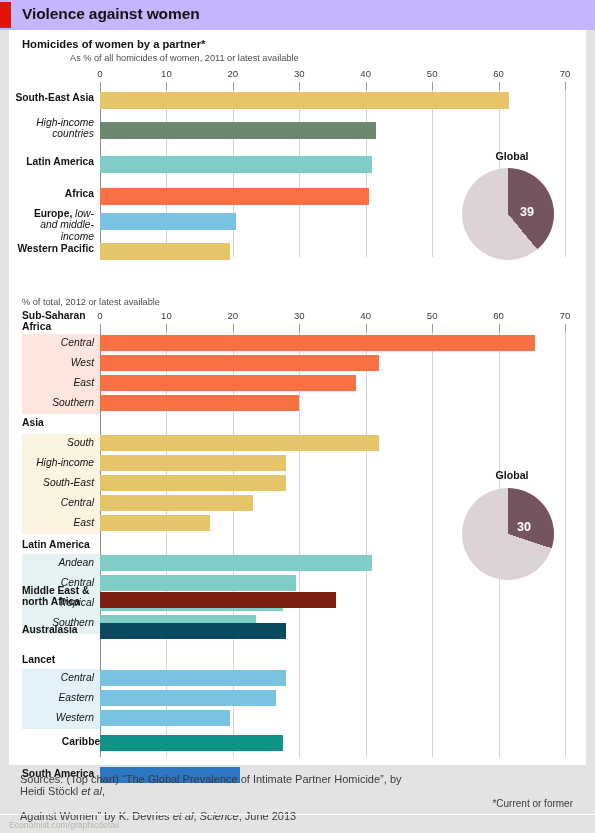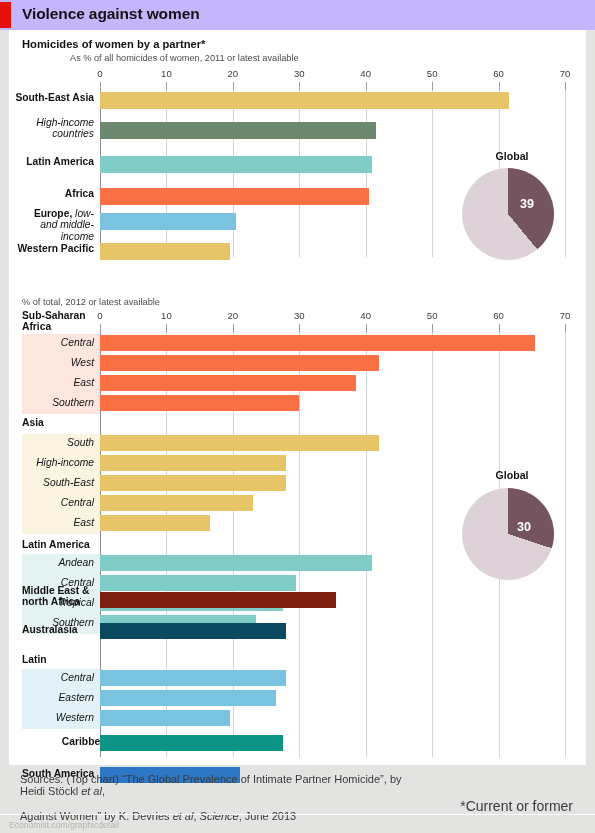--- a/index.html
+++ b/index.html
@@ -64,21 +64,21 @@
   .pie-val {
     position: absolute; color: #FFFFFF; font-size: 12.6px; font-weight: bold;
   }
 
   
   .src {
     position: absolute; left: 20px; top: 773px; width: 400px;
     font-size: 11px; color: #3A3A3A; line-height: 12.3px;
   }
   .src i { font-style: italic; }
-  .note { position: absolute; right: 22px; top: 798px; font-size: 14px; color: #3A3A3A; }
+  .note { position: absolute; right: 22px; top: 798px; font-size: 10px; color: #3A3A3A; }
   .credit { position: absolute; left: 9px; top: 820px; font-size: 8.6px; color: #B4B4B2; }
   .foot-rule { position: absolute; left: 0; top: 814px; width: 595px; height: 1px; background: #FFFFFF; }
 </style>
 </head>
 <body>
 
 <div id="page">
 
   <div class="hdr">
     <div class="hdr-tick"></div>
@@ -121,21 +121,21 @@
         <div class="bar" style="left:91px; top:126px; width:272.3571428571429px; height:17px; background:#80CCC6;"></div>
         <div class="row-label" style="right:492px; top:158px; width:120px;">Africa</div>
         <div class="bar" style="left:91px; top:158px; width:269.03571428571433px; height:17px; background:#F97044;"></div>
         <div class="row-label" style="right:492px; top:178px; width:120px;">Europe, <i>low-<br>and middle-<br>income</i></div>
         <div class="bar" style="left:91px; top:183px; width:136.17857142857144px; height:17px; background:#79C3E0;"></div>
         <div class="row-label" style="right:492px; top:213px; width:120px;">Western Pacific</div>
         <div class="bar" style="left:91px; top:213px; width:129.53571428571428px; height:17px; background:#E6C569;"></div>
         <div class="pie-wrap" style="left:448px; top:120px; width:110px; height:110px;">
           <div class="pie-title">Global</div>
           <div class="pie" style="left:5px; top:18px; width:92px; height:92px; background: conic-gradient(#74545F 0deg 140.4deg, #DCD2D8 140.4deg 360deg);"></div>
-          <div class="pie-val" style="left:63px; top:47px;">39</div>
+          <div class="pie-val" style="left:63px; top:55px;">39</div>
         </div>
       </div>
   </div>
 
   <div class="panel" id="panel-bottom">
     <div class="chart-sub" style="left:13px; top:23px;">% of total, 2012 or latest available</div>
     <div id="bottom-plot">
         <div class="axis-num" style="left:91px; top:36px;">0</div>
         <div class="axis-tick" style="left:91px; top:50px; height:8px;"></div>
         <div class="zeroline" style="left:91px; top:58px; height:425px;"></div>
@@ -190,21 +190,21 @@
         <div class="row-label italic" style="right:492px; top:303px; width:120px;">Central</div>
         <div class="bar" style="left:91px; top:321px; width:182.67857142857144px; height:16px; background:#80CCC6;"></div>
         <div class="row-label italic" style="right:492px; top:323px; width:120px;">Tropical</div>
         <div class="bar" style="left:91px; top:341px; width:156.10714285714283px; height:16px; background:#80CCC6;"></div>
         <div class="row-label italic" style="right:492px; top:343px; width:120px;">Southern</div>
         <div class="row-label" style="right: auto; top: 311px; width: 130px; text-align: left; left: 13px;">Middle East &amp;<br>north Africa</div>
         <div class="bar" style="left:91px; top:318px; width:235.82142857142856px; height:16px; background:#7B2011;"></div>
         <div class="row-label" style="right: auto; top: 350px; width: 130px; text-align: left; left: 13px;">Australasia</div>
         <div class="bar" style="left:91px; top:349px; width:186px; height:16px; background:#0B4A5E;"></div>
         <div class="grp-bg" style="left:13px; top:395px; width:78px; height:60px; background:#E2F1F8;"></div>
-        <div class="row-label" style="right: auto; top: 380px; width: 130px; text-align: left; left: 13px;">Latin</div>
+        <div class="row-label" style="right: auto; top: 380px; width: 130px; text-align: left; left: 13px;">Lancet</div>
         <div class="bar" style="left:91px; top:396px; width:186px; height:16px; background:#79C3E0;"></div>
         <div class="row-label italic" style="right:492px; top:398px; width:120px;">Central</div>
         <div class="bar" style="left:91px; top:416px; width:176.03571428571428px; height:16px; background:#79C3E0;"></div>
         <div class="row-label italic" style="right:492px; top:418px; width:120px;">Eastern</div>
         <div class="bar" style="left:91px; top:436px; width:129.53571428571428px; height:16px; background:#79C3E0;"></div>
         <div class="row-label italic" style="right:492px; top:438px; width:120px;">Western</div>
         <div class="row-label" style="right: auto; top: 462px; width: 130px; text-align: center; left: 13px;">Caribbean</div>
         <div class="bar" style="left:91px; top:461px; width:182.67857142857144px; height:16px; background:#0E9387;"></div>
         <div class="row-label" style="right: auto; top: 494px; width: 130px; text-align: left; left: 13px;">South America</div>
         <div class="bar" style="left:91px; top:493px; width:139.5px; height:16px; background:#2E77C4;"></div>

